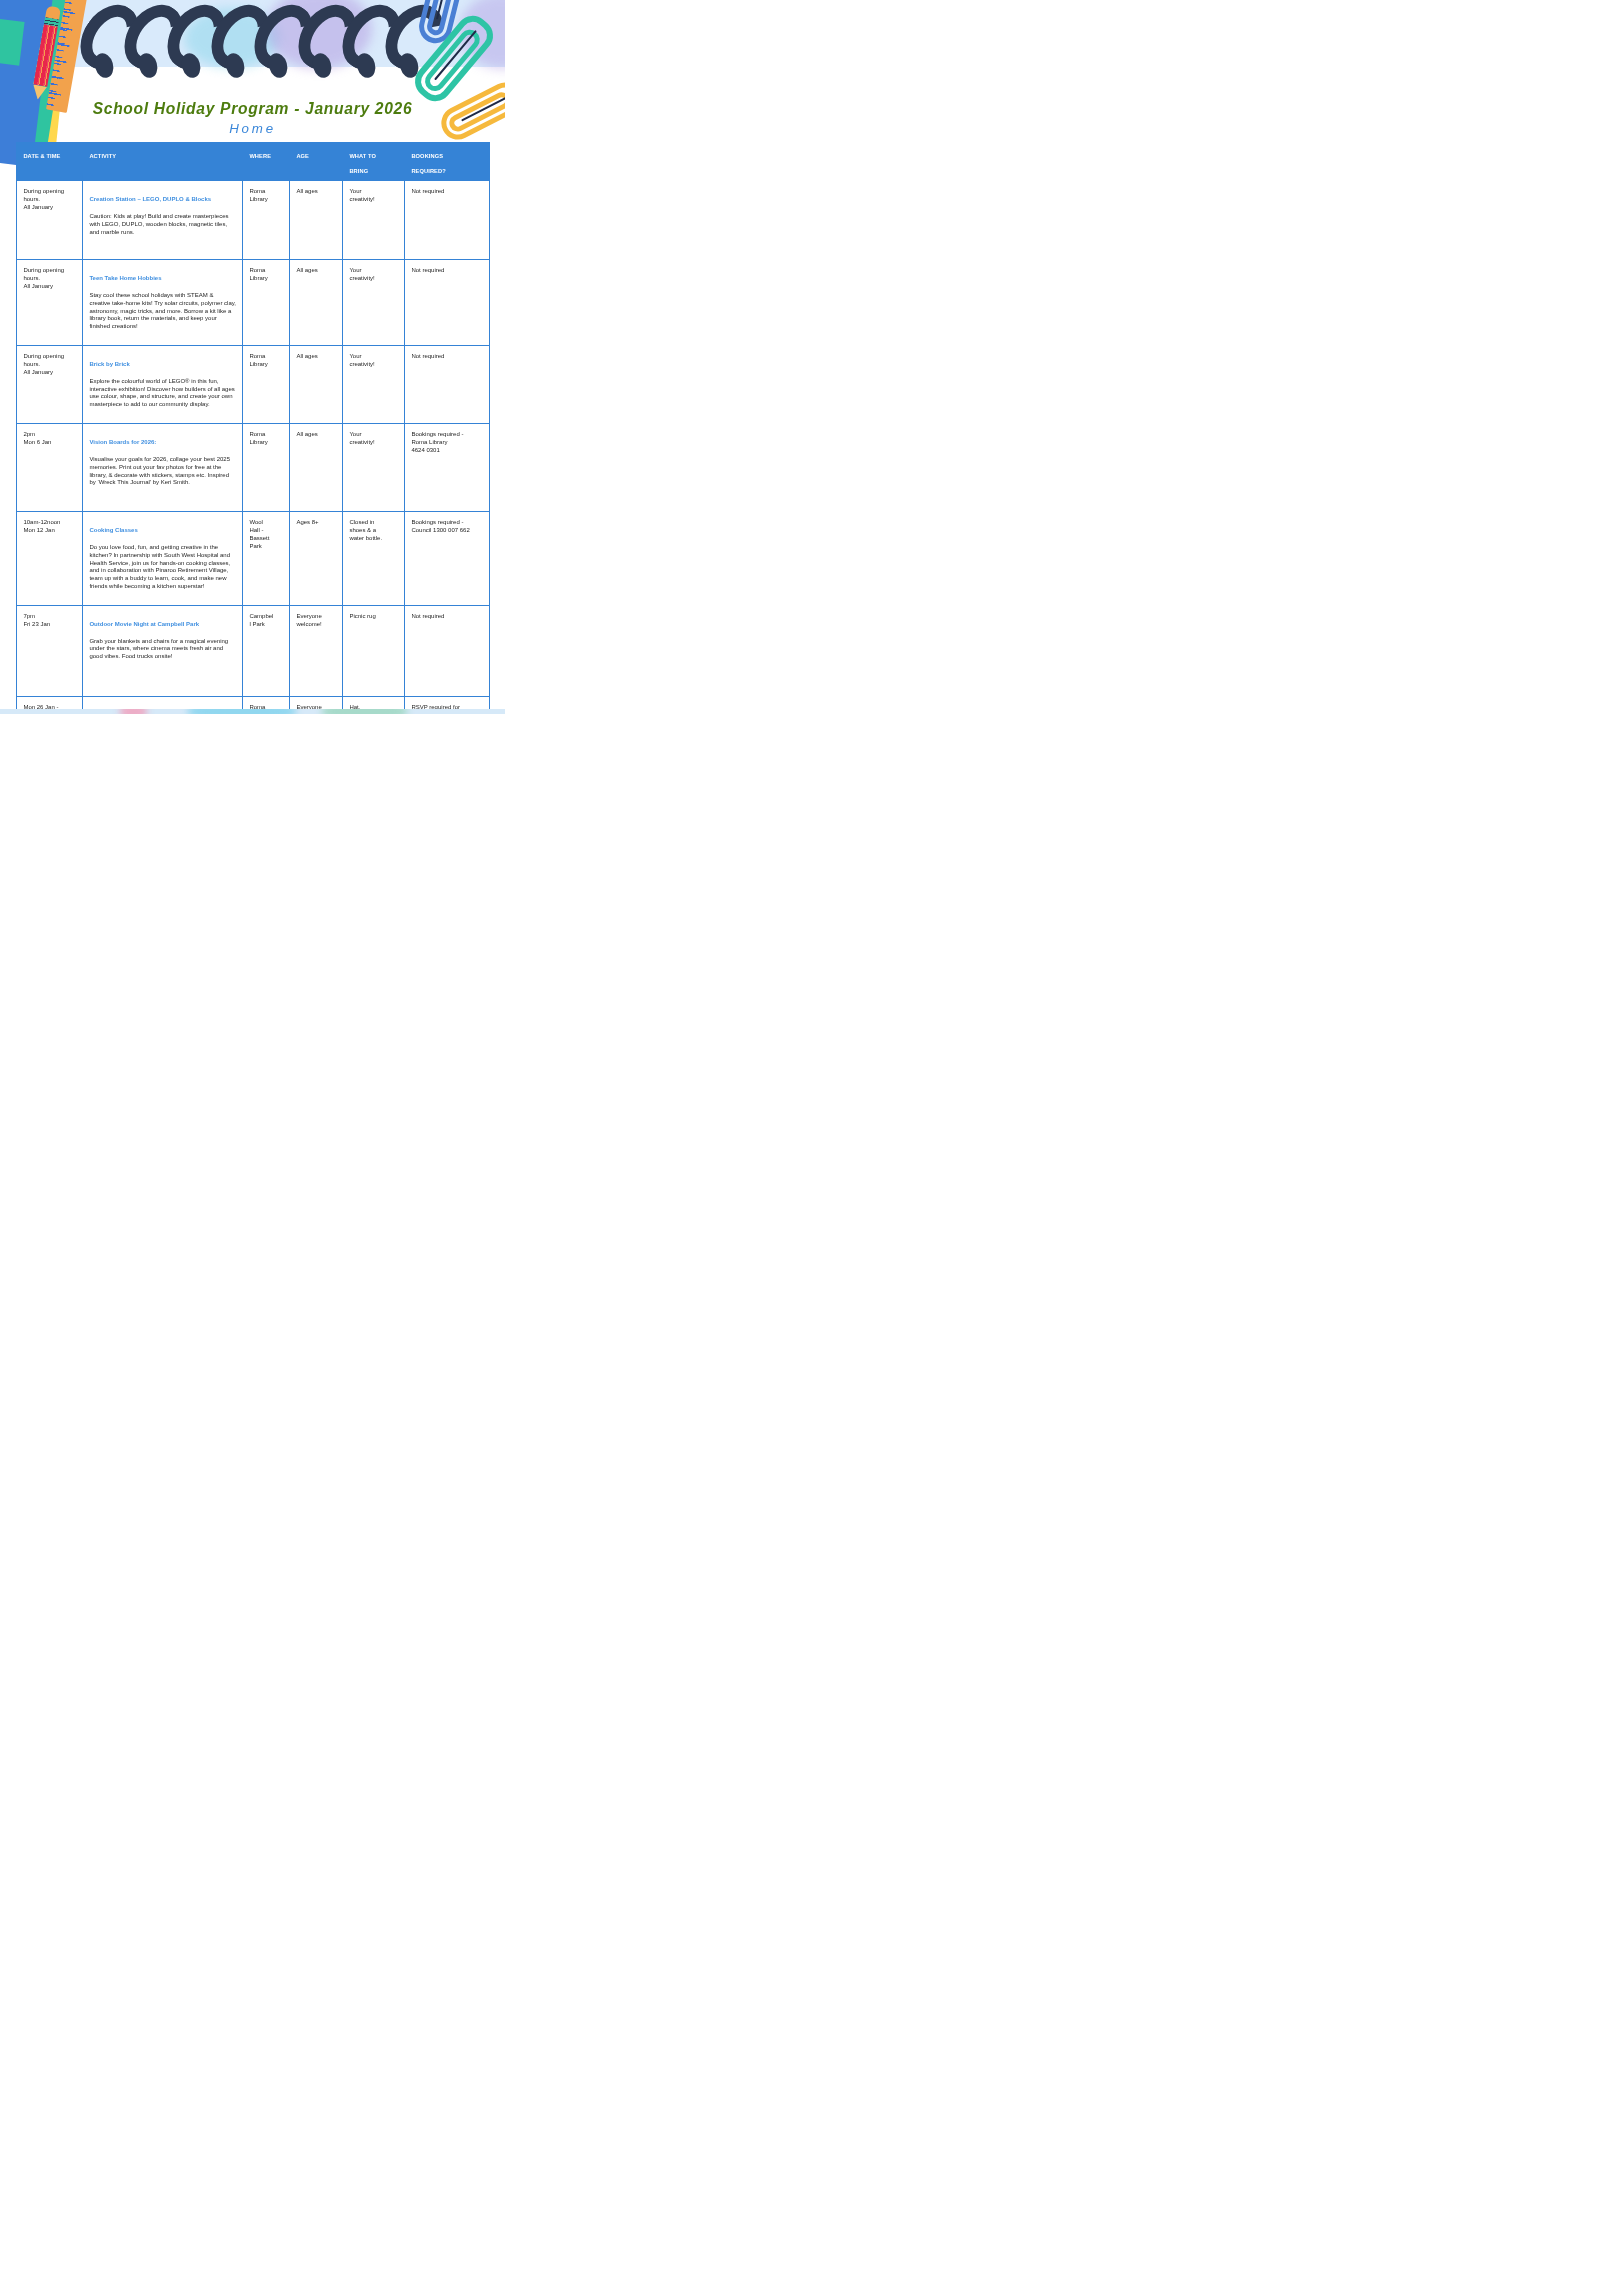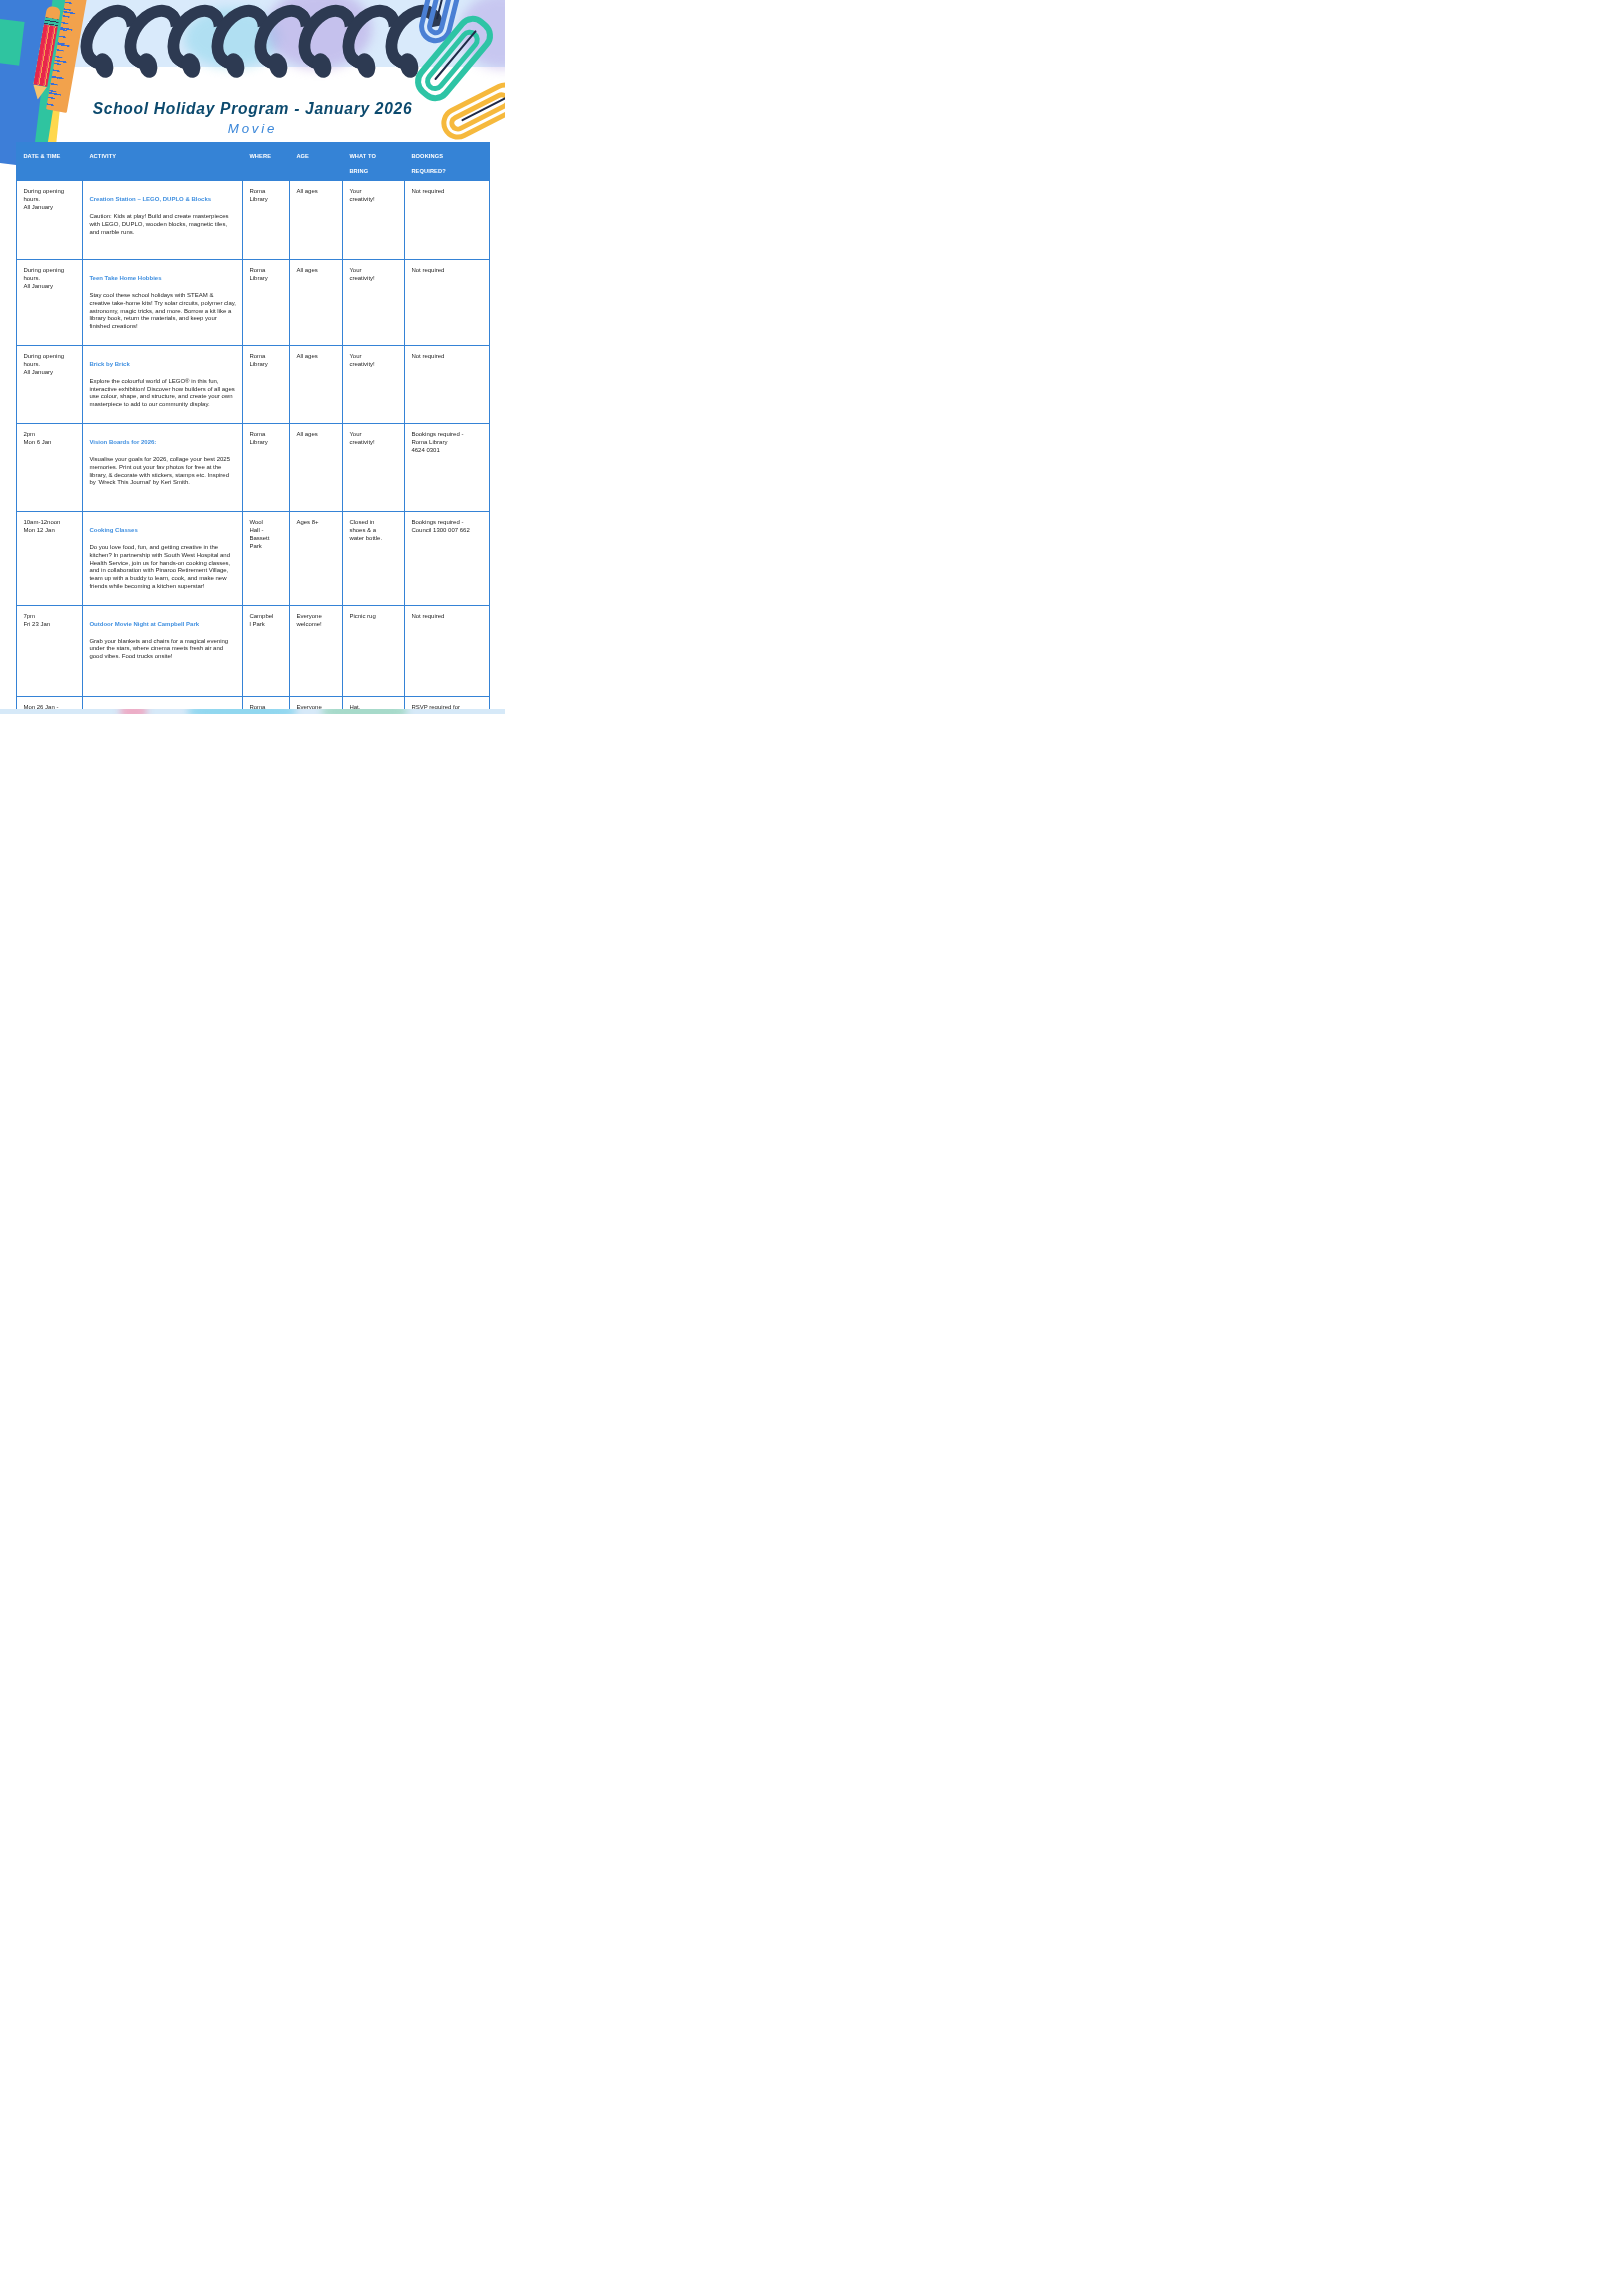--- a/index.html
+++ b/index.html
@@ -48,21 +48,21 @@
   .clip-teal{left:435px;top:10px;width:38px;height:97px;transform:rotate(40deg);}
   .clip-teal .outer{border:6px solid #2ec4a5;}
   .clip-teal .inner{left:8.7px;top:13.8px;width:20px;height:74px;border:5.5px solid #2ec4a5;}
   .clip-teal .wire{left:17.4px;top:13px;height:64px;}
   .clip-yellow{left:465px;top:68px;width:33px;height:86px;transform:rotate(63deg);}
   .clip-yellow .outer{border:5.5px solid #f6b93d;}
   .clip-yellow .inner{left:7.8px;top:12.4px;width:17.4px;height:66px;border:5px solid #f6b93d;}
   .clip-yellow .wire{left:15px;top:11px;height:54px;}
   
   .main-title{position:absolute;top:100px;left:0;width:100%;text-align:center;
-      font-size:15.6px;font-weight:bold;font-style:italic;color:#0c4a6e;letter-spacing:0.7px;}
+      font-size:15.6px;font-weight:bold;font-style:italic;color:#4d7c0f;letter-spacing:0.7px;}
   .subtitle{position:absolute;top:121px;left:0;width:100%;text-align:center;
       font-size:13.3px;font-style:italic;color:#3b87d9;letter-spacing:2.8px;}
   
   .ptable{position:absolute;left:16px;top:142px;width:474px;border:1.4px solid #3583d6;
       box-sizing:border-box;background:#fff;}
   .thead{display:grid;grid-template-columns:66px 160px 47px 53px 62px 83px;
       background:#3583d6;color:#ffffff;min-height:34px;box-sizing:border-box;}
   .th{padding:5.5px 5.5px 0 6.4px;font-size:5.7px;font-weight:bold;letter-spacing:0.1px;
       line-height:15.6px;white-space:pre-line;}
   .tr{display:grid;grid-template-columns:66px 160px 47px 53px 62px 83px;
@@ -158,21 +158,21 @@
       <div class="inner"></div>
       <div class="wire"></div>
   </div>
   <div class="clip clip-yellow">
     <div class="outer"></div>
       <div class="inner"></div>
       <div class="wire"></div>
   </div>
 
   <div class="main-title">School Holiday Program - January 2026</div>
-  <div class="subtitle">Movie</div>
+  <div class="subtitle">Home</div>
 
   <div class="ptable">
     <div class="thead">
       <div class="th">DATE &amp; TIME</div>
       <div class="th">ACTIVITY</div>
       <div class="th">WHERE</div>
       <div class="th">AGE</div>
       <div class="th">WHAT TO
 BRING</div>
       <div class="th">BOOKINGS

